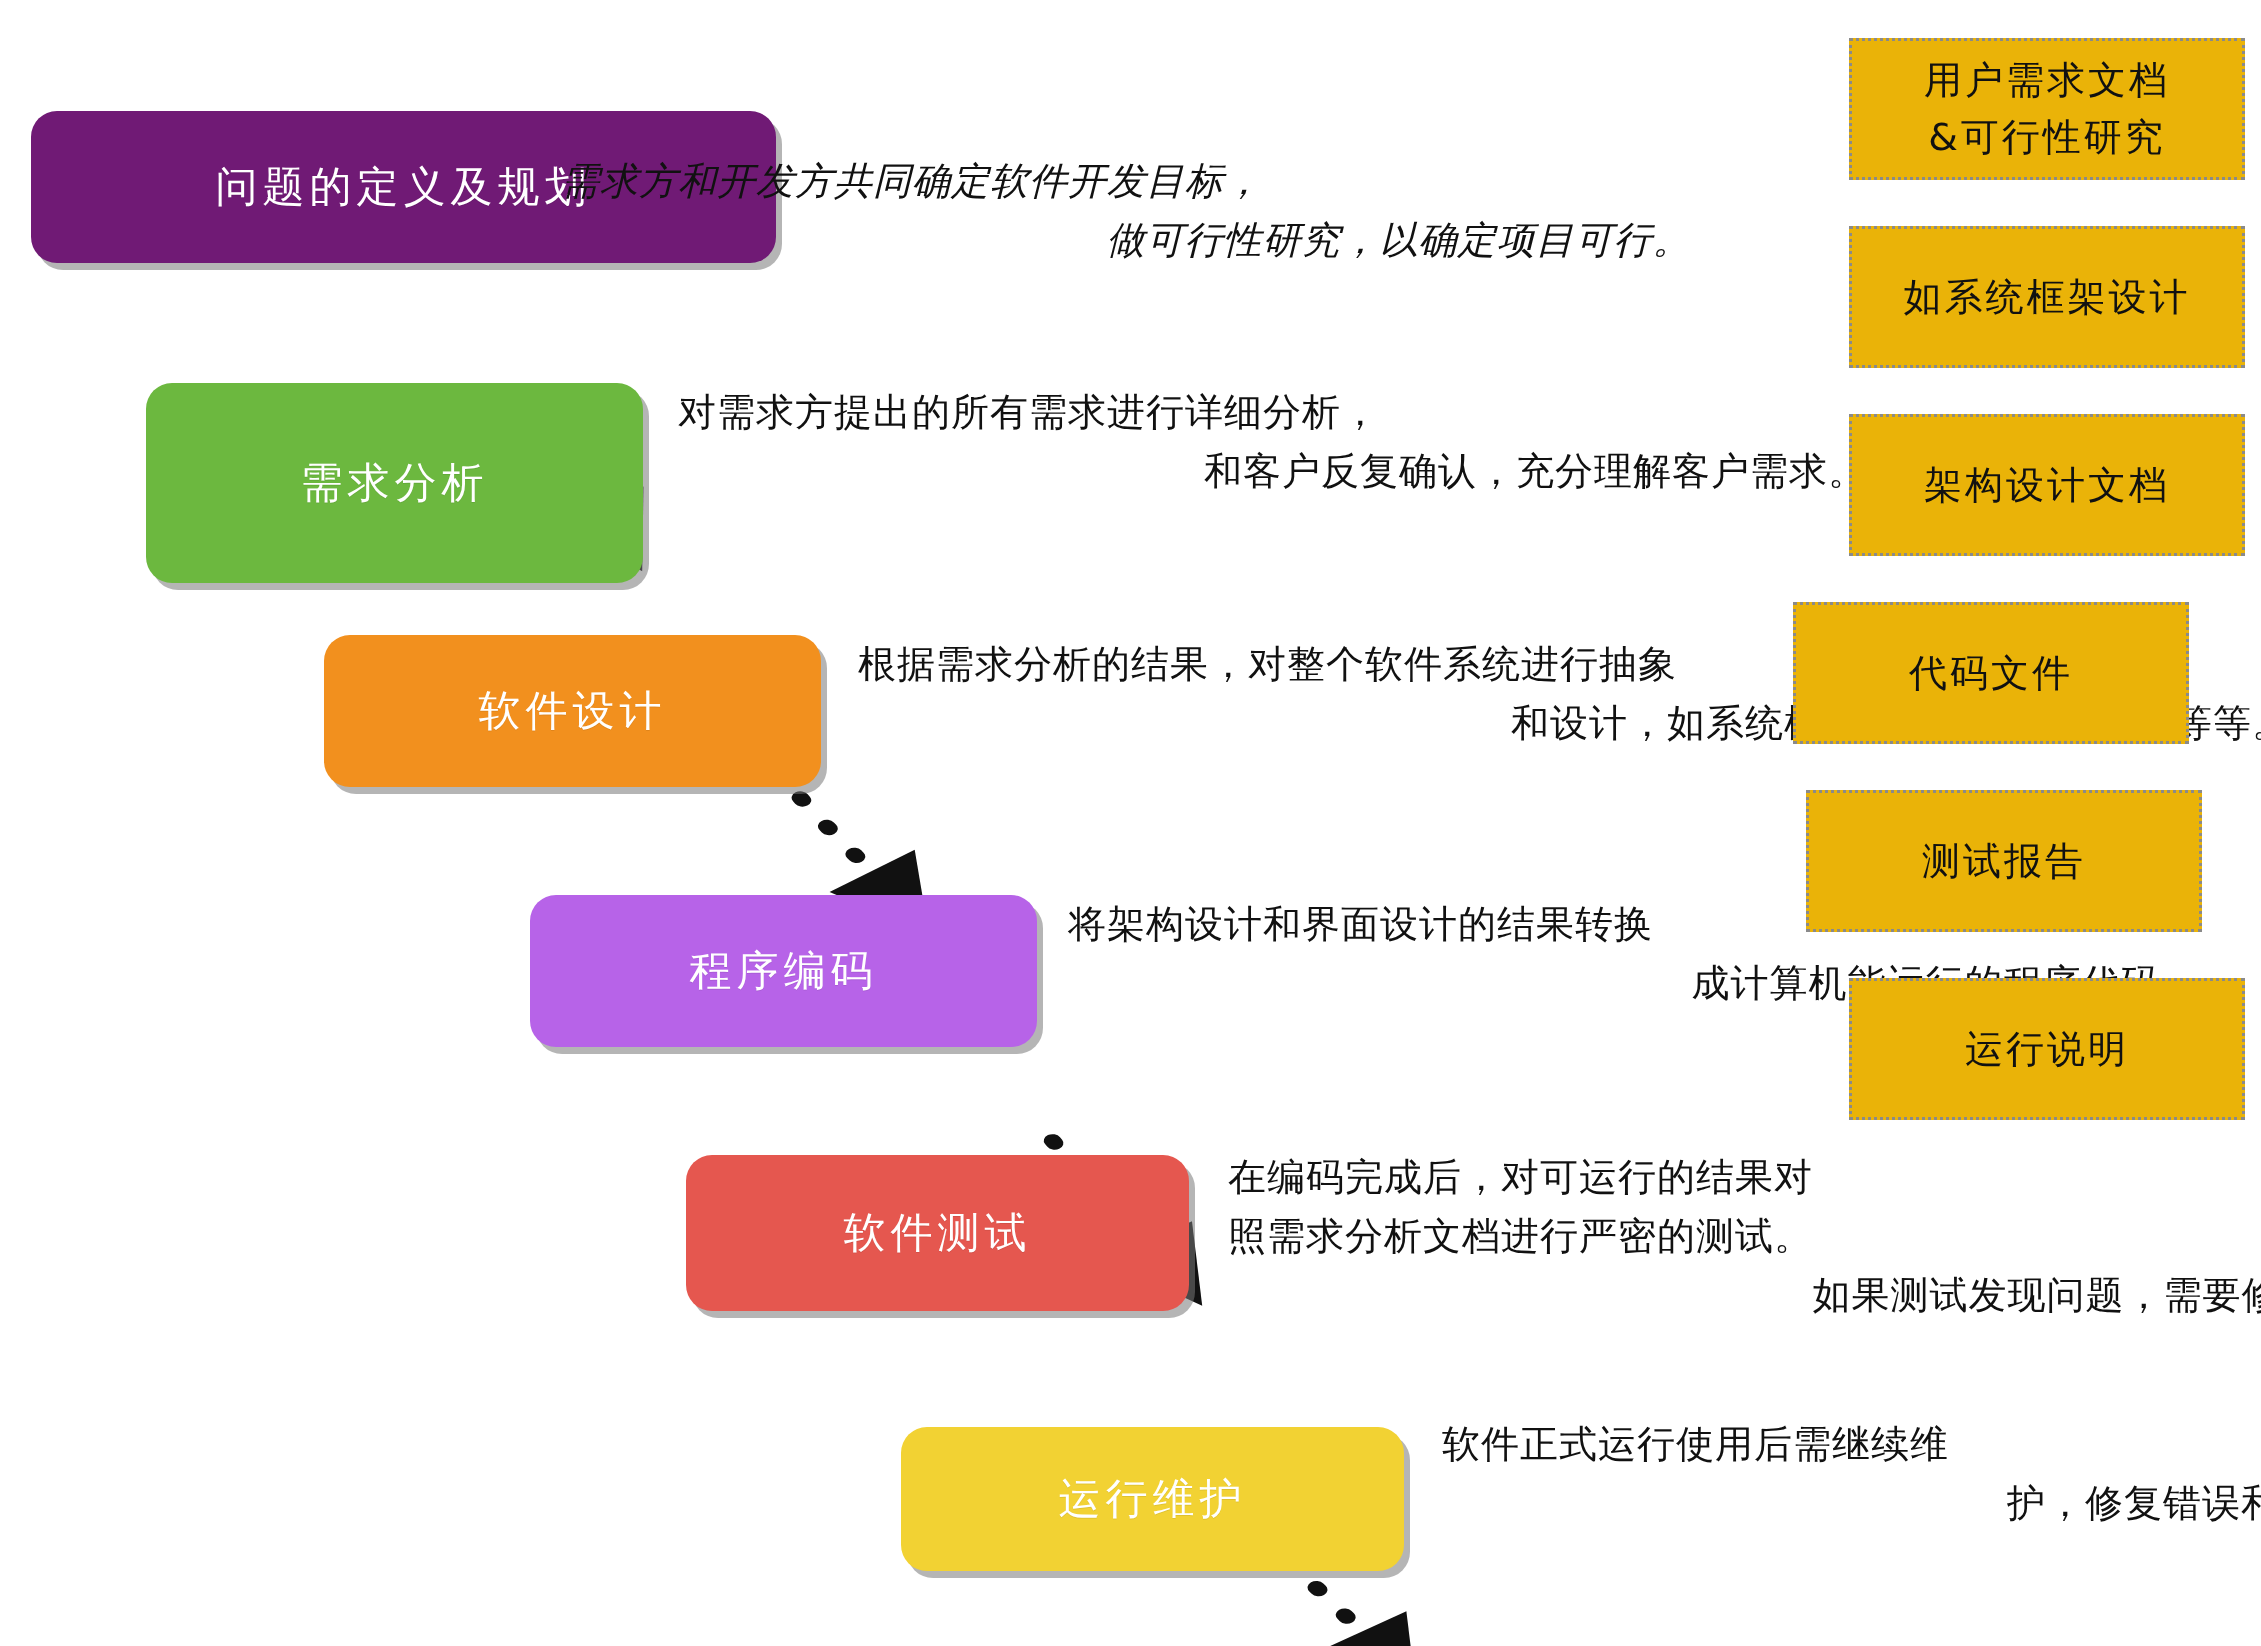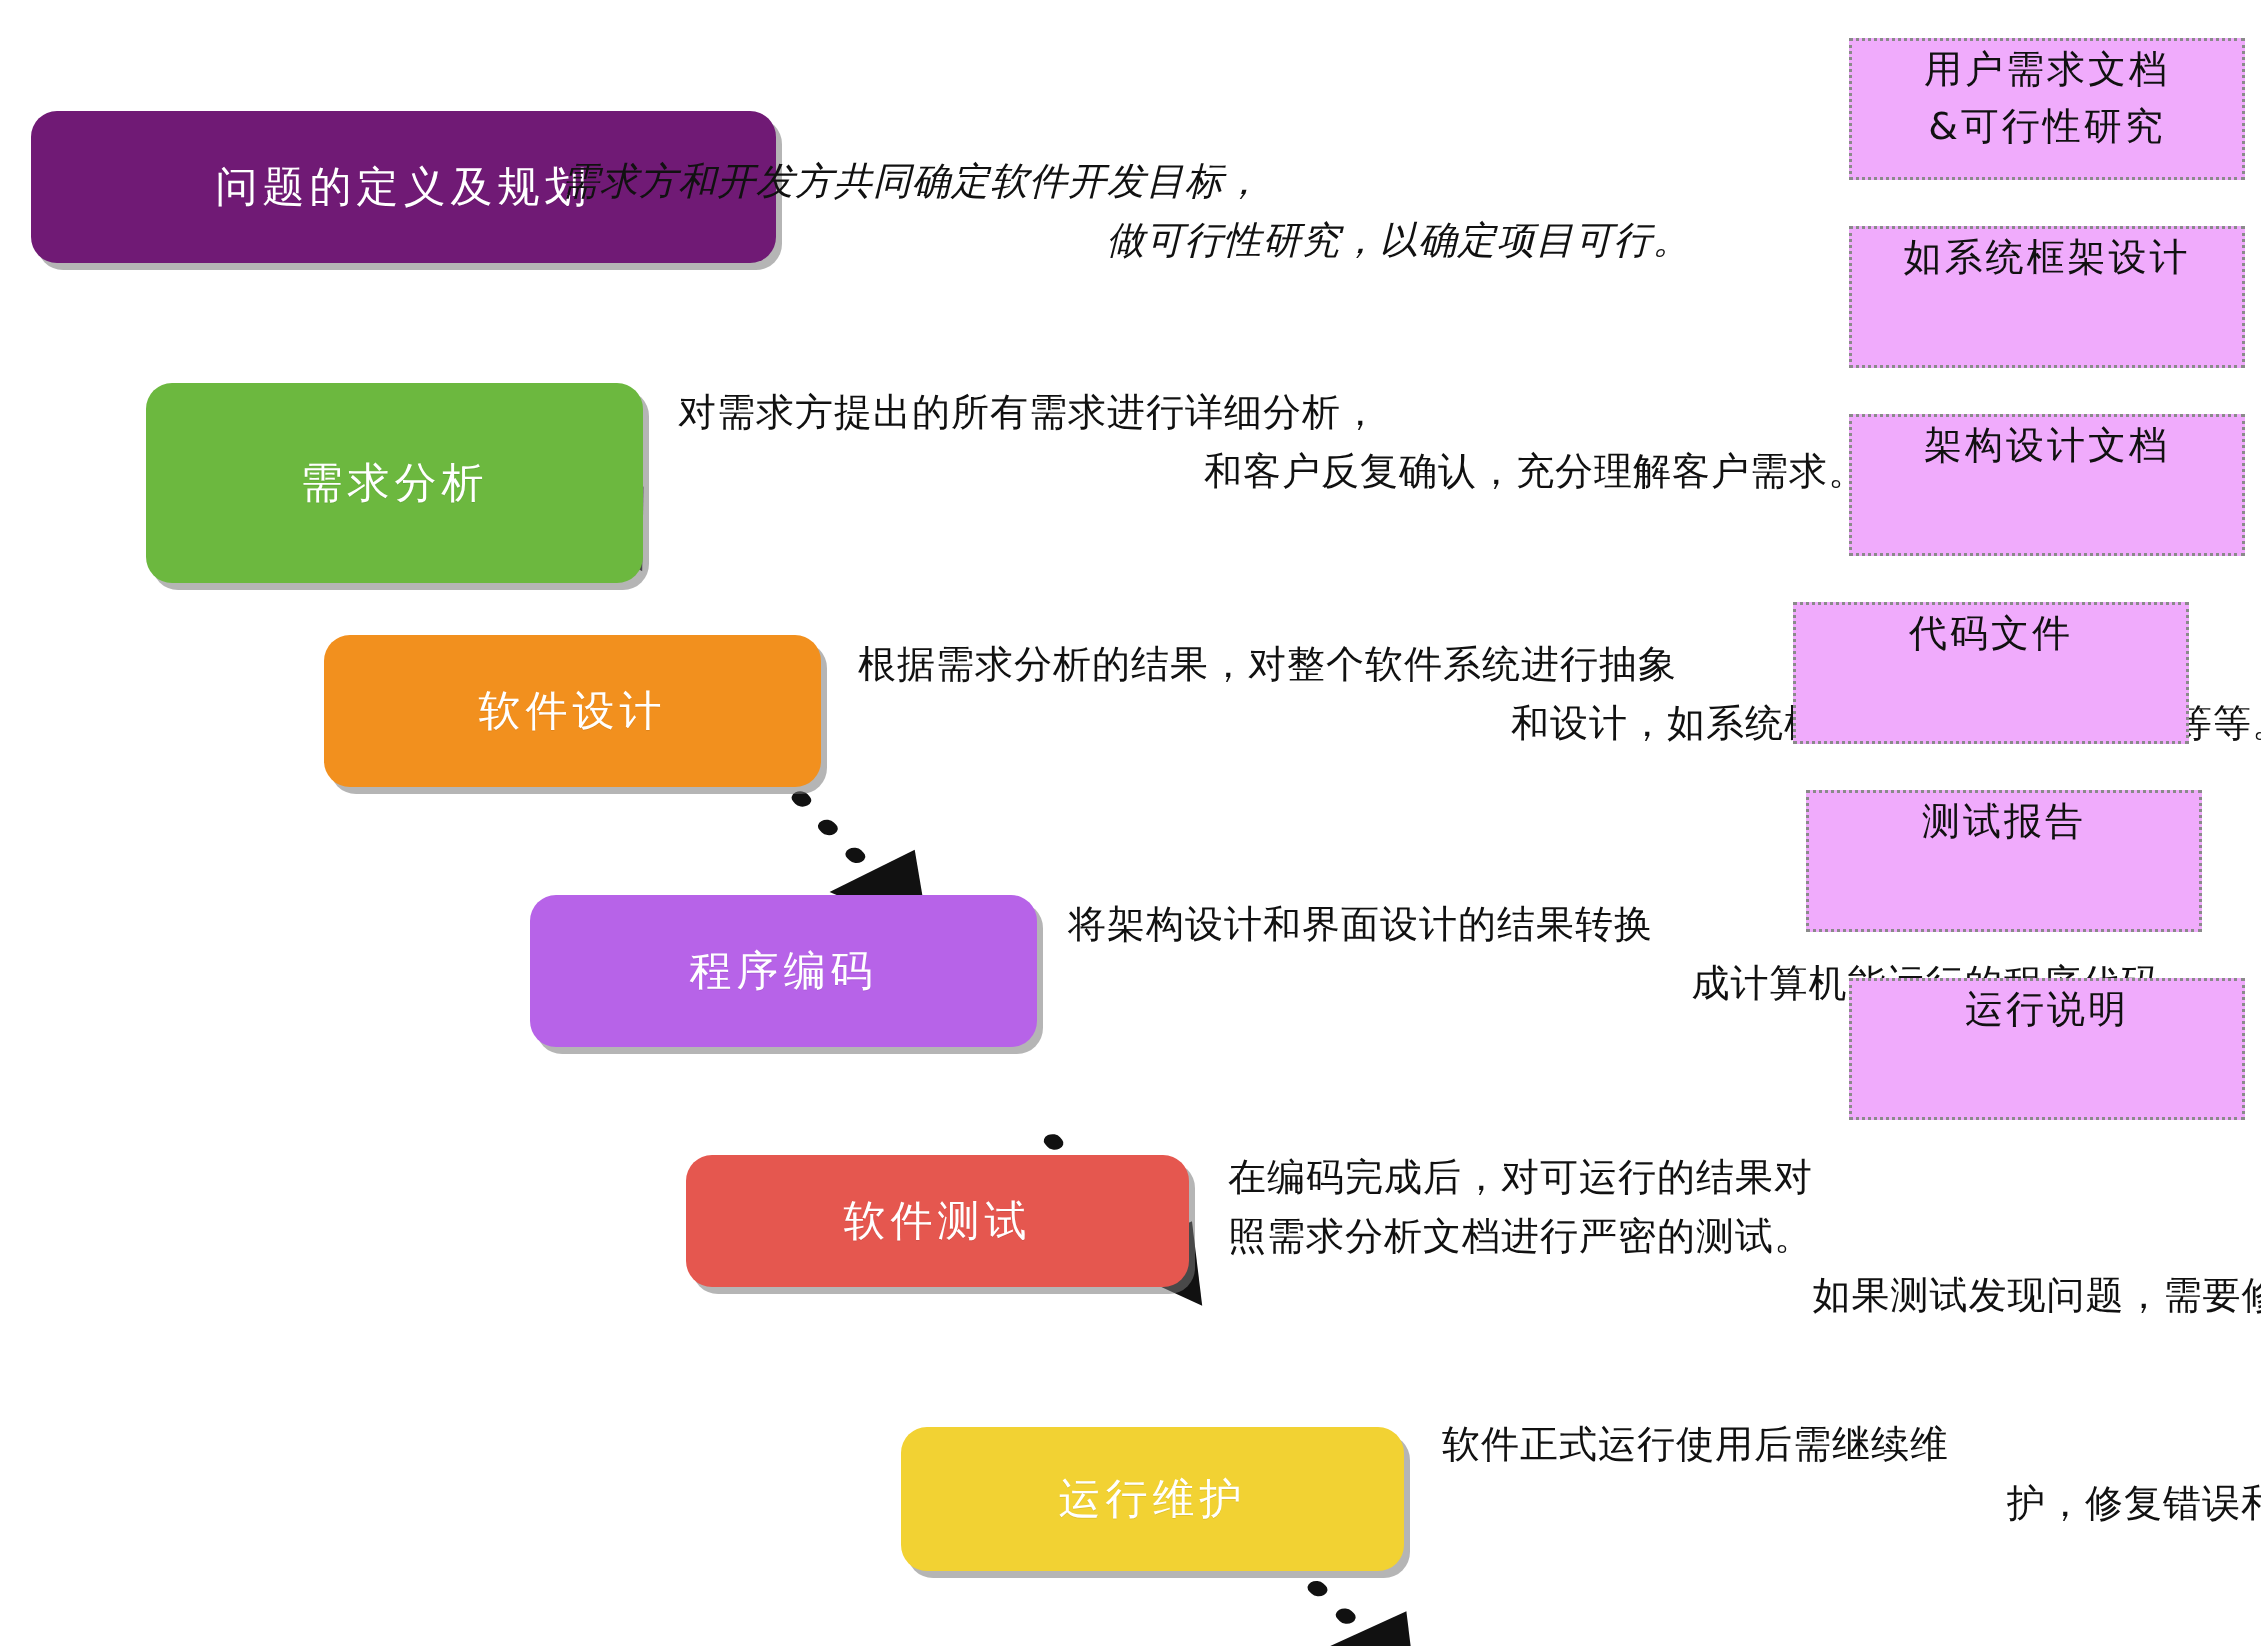--- a/index.html
+++ b/index.html
@@ -62,24 +62,25 @@
     display: block;
   }
   .dline.center { text-align: center; }
   .dline.left   { text-align: left; }
   .dline.right  { text-align: right; }
 
   
   .artifact-box {
     position: absolute;
     border: 3px dotted #8a8a8a;
-    background: #f0abfc;
+    background: #eab308;
     display: flex;
     flex-direction: column;
     align-items: center;
+    justify-content: center;
     box-sizing: border-box;
   }
   .artifact-line {
     color: #111111;
     font-size: 38px;
     letter-spacing: 3px;
     line-height: 57px;
     white-space: nowrap;
   }
 </style>
@@ -128,21 +129,21 @@
   </div>
 
   <div class="stage-node" style="left: 530px; top: 895px; width: 507px; height: 152px; background: rgb(183, 99, 232);">
     <span class="stage-label">程序编码</span>
   </div>
   <div class="stage-desc" style="left: 1068px; top: 895px; width: 1754px;">
     <span class="dline left">将架构设计和界面设计的结果转换</span>
     <span class="dline center">成计算机能运行的程序代码。</span>
   </div>
 
-  <div class="stage-node" style="left: 686px; top: 1155px; width: 503px; height: 132px; background: rgb(229, 87, 79);">
+  <div class="stage-node" style="left: 686px; top: 1155px; width: 503px; height: 156px; background: rgb(229, 87, 79);">
     <span class="stage-label">软件测试</span>
   </div>
   <div class="stage-desc" style="left: 1228px; top: 1148px; width: 1715px;">
     <span class="dline left">在编码完成后，对可运行的结果对</span>
     <span class="dline left">照需求分析文档进行严密的测试。</span>
     <span class="dline center">如果测试发现问题，需要修复。</span>
   </div>
 
   <div class="stage-node" style="left: 901px; top: 1427px; width: 503px; height: 144px; background: rgb(242, 210, 51);">
     <span class="stage-label">运行维护</span>

